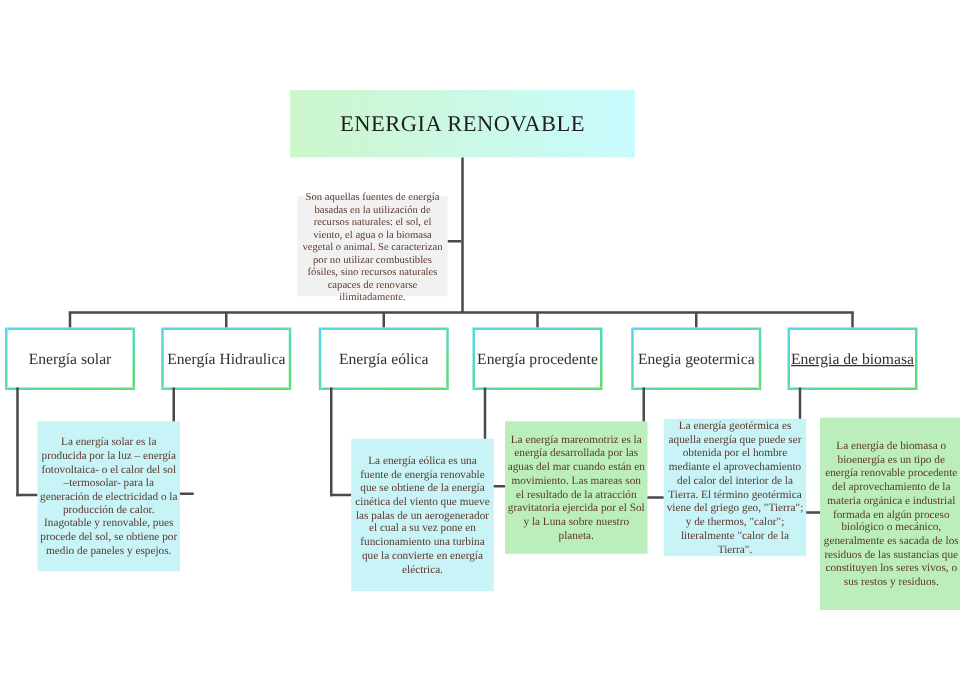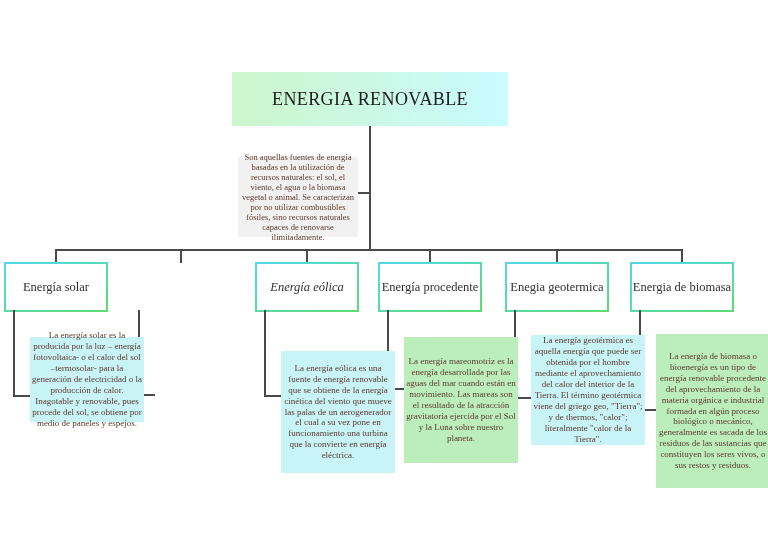--- a/index.html
+++ b/index.html
@@ -36,28 +36,28 @@
   .desc {
     position:absolute; width:114px;
     display:flex; align-items:center; justify-content:center;
     text-align:center; font-size:9px; line-height:10.9px; color:#5b392c;
     padding:3px 2px;
   }
   .cyan { background:#c8f3f7; }
   .green { background:#bceebc; }
 
   
-  .b1-h{left:4px;} .b2-h{left:129px;} .b3-h{left:255px;font-style:italic;}
-  .b4-h{left:378px;} .b5-h{left:505px;} .b6-h{left:630px;}
+  .b1-h{left:4px;} .b2-h{left:129px;} .b3-h{left:255px;}
+  .b4-h{left:378px;} .b5-h{left:505px;} .b6-h{left:630px;text-decoration:underline;}
 
   
-  .b1-d{left:30px;  top:337px; height:85px;}
+  .b1-d{left:30px;  top:337px; height:120px;}
   .b2-d{left:155px; top:338px; height:115px;}
   .b3-d{left:281px; top:351px; height:122px;}
-  .b4-d{left:404px; top:337px; height:126px;}
+  .b4-d{left:404px; top:337px; height:106px;}
   .b5-d{left:531px; top:335px; height:110px;}
   .b6-d{left:656px; top:334px; height:154px;}
 </style>
 </head>
 <body>
 
 <div class="canvas">
 
   <div class="title-box">
     <span>ENERGIA RENOVABLE</span>
@@ -74,20 +74,23 @@
 
   <div class="line" style="left:55px;  top:250px; width:2px; height:13px;"></div>
   <div class="line" style="left:180px; top:250px; width:2px; height:13px;"></div>
   <div class="line" style="left:306px; top:250px; width:2px; height:13px;"></div>
   <div class="line" style="left:429px; top:250px; width:2px; height:13px;"></div>
   <div class="line" style="left:556px; top:250px; width:2px; height:13px;"></div>
   <div class="line" style="left:681px; top:250px; width:2px; height:13px;"></div>
 
   <div class="hdr b1-h">
     <span>Energía solar</span>
+  </div>
+  <div class="hdr b2-h">
+    <span>Energía Hidraulica</span>
   </div>
   <div class="hdr b3-h">
     <span>Energía eólica</span>
   </div>
   <div class="hdr b4-h">
     <span>Energía procedente</span>
   </div>
   <div class="hdr b5-h">
     <span>Enegia geotermica</span>
   </div>

